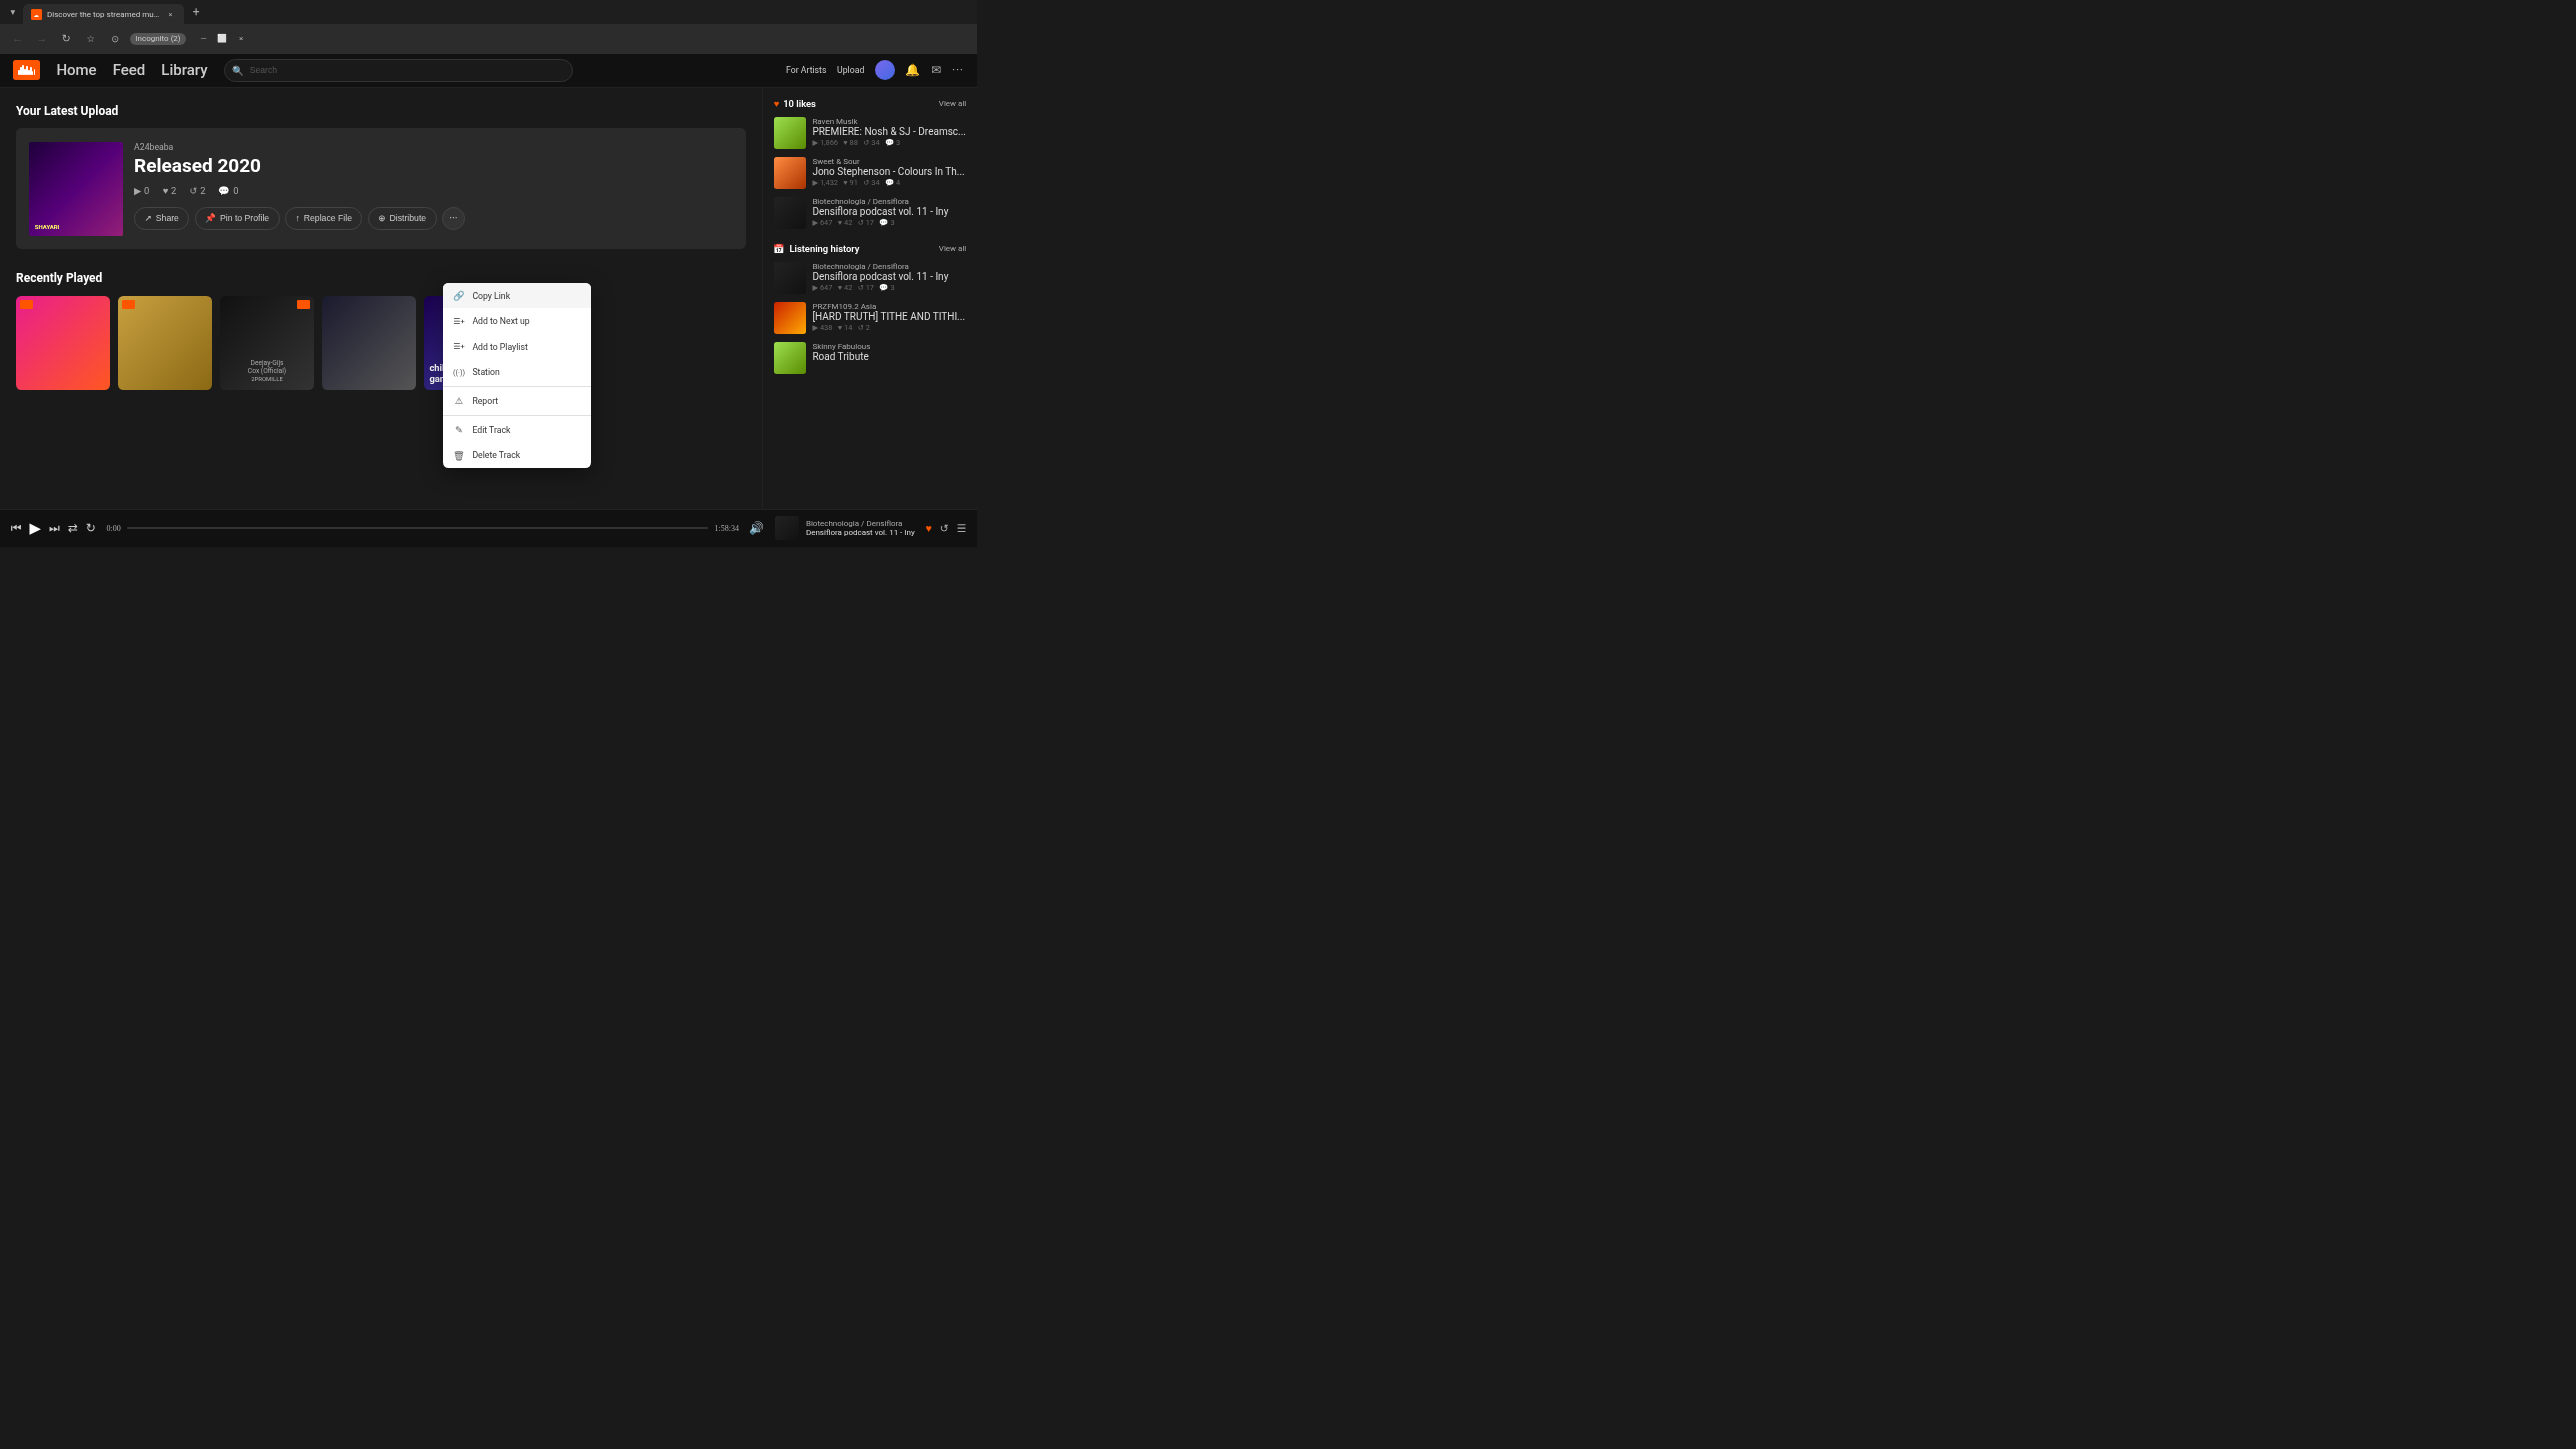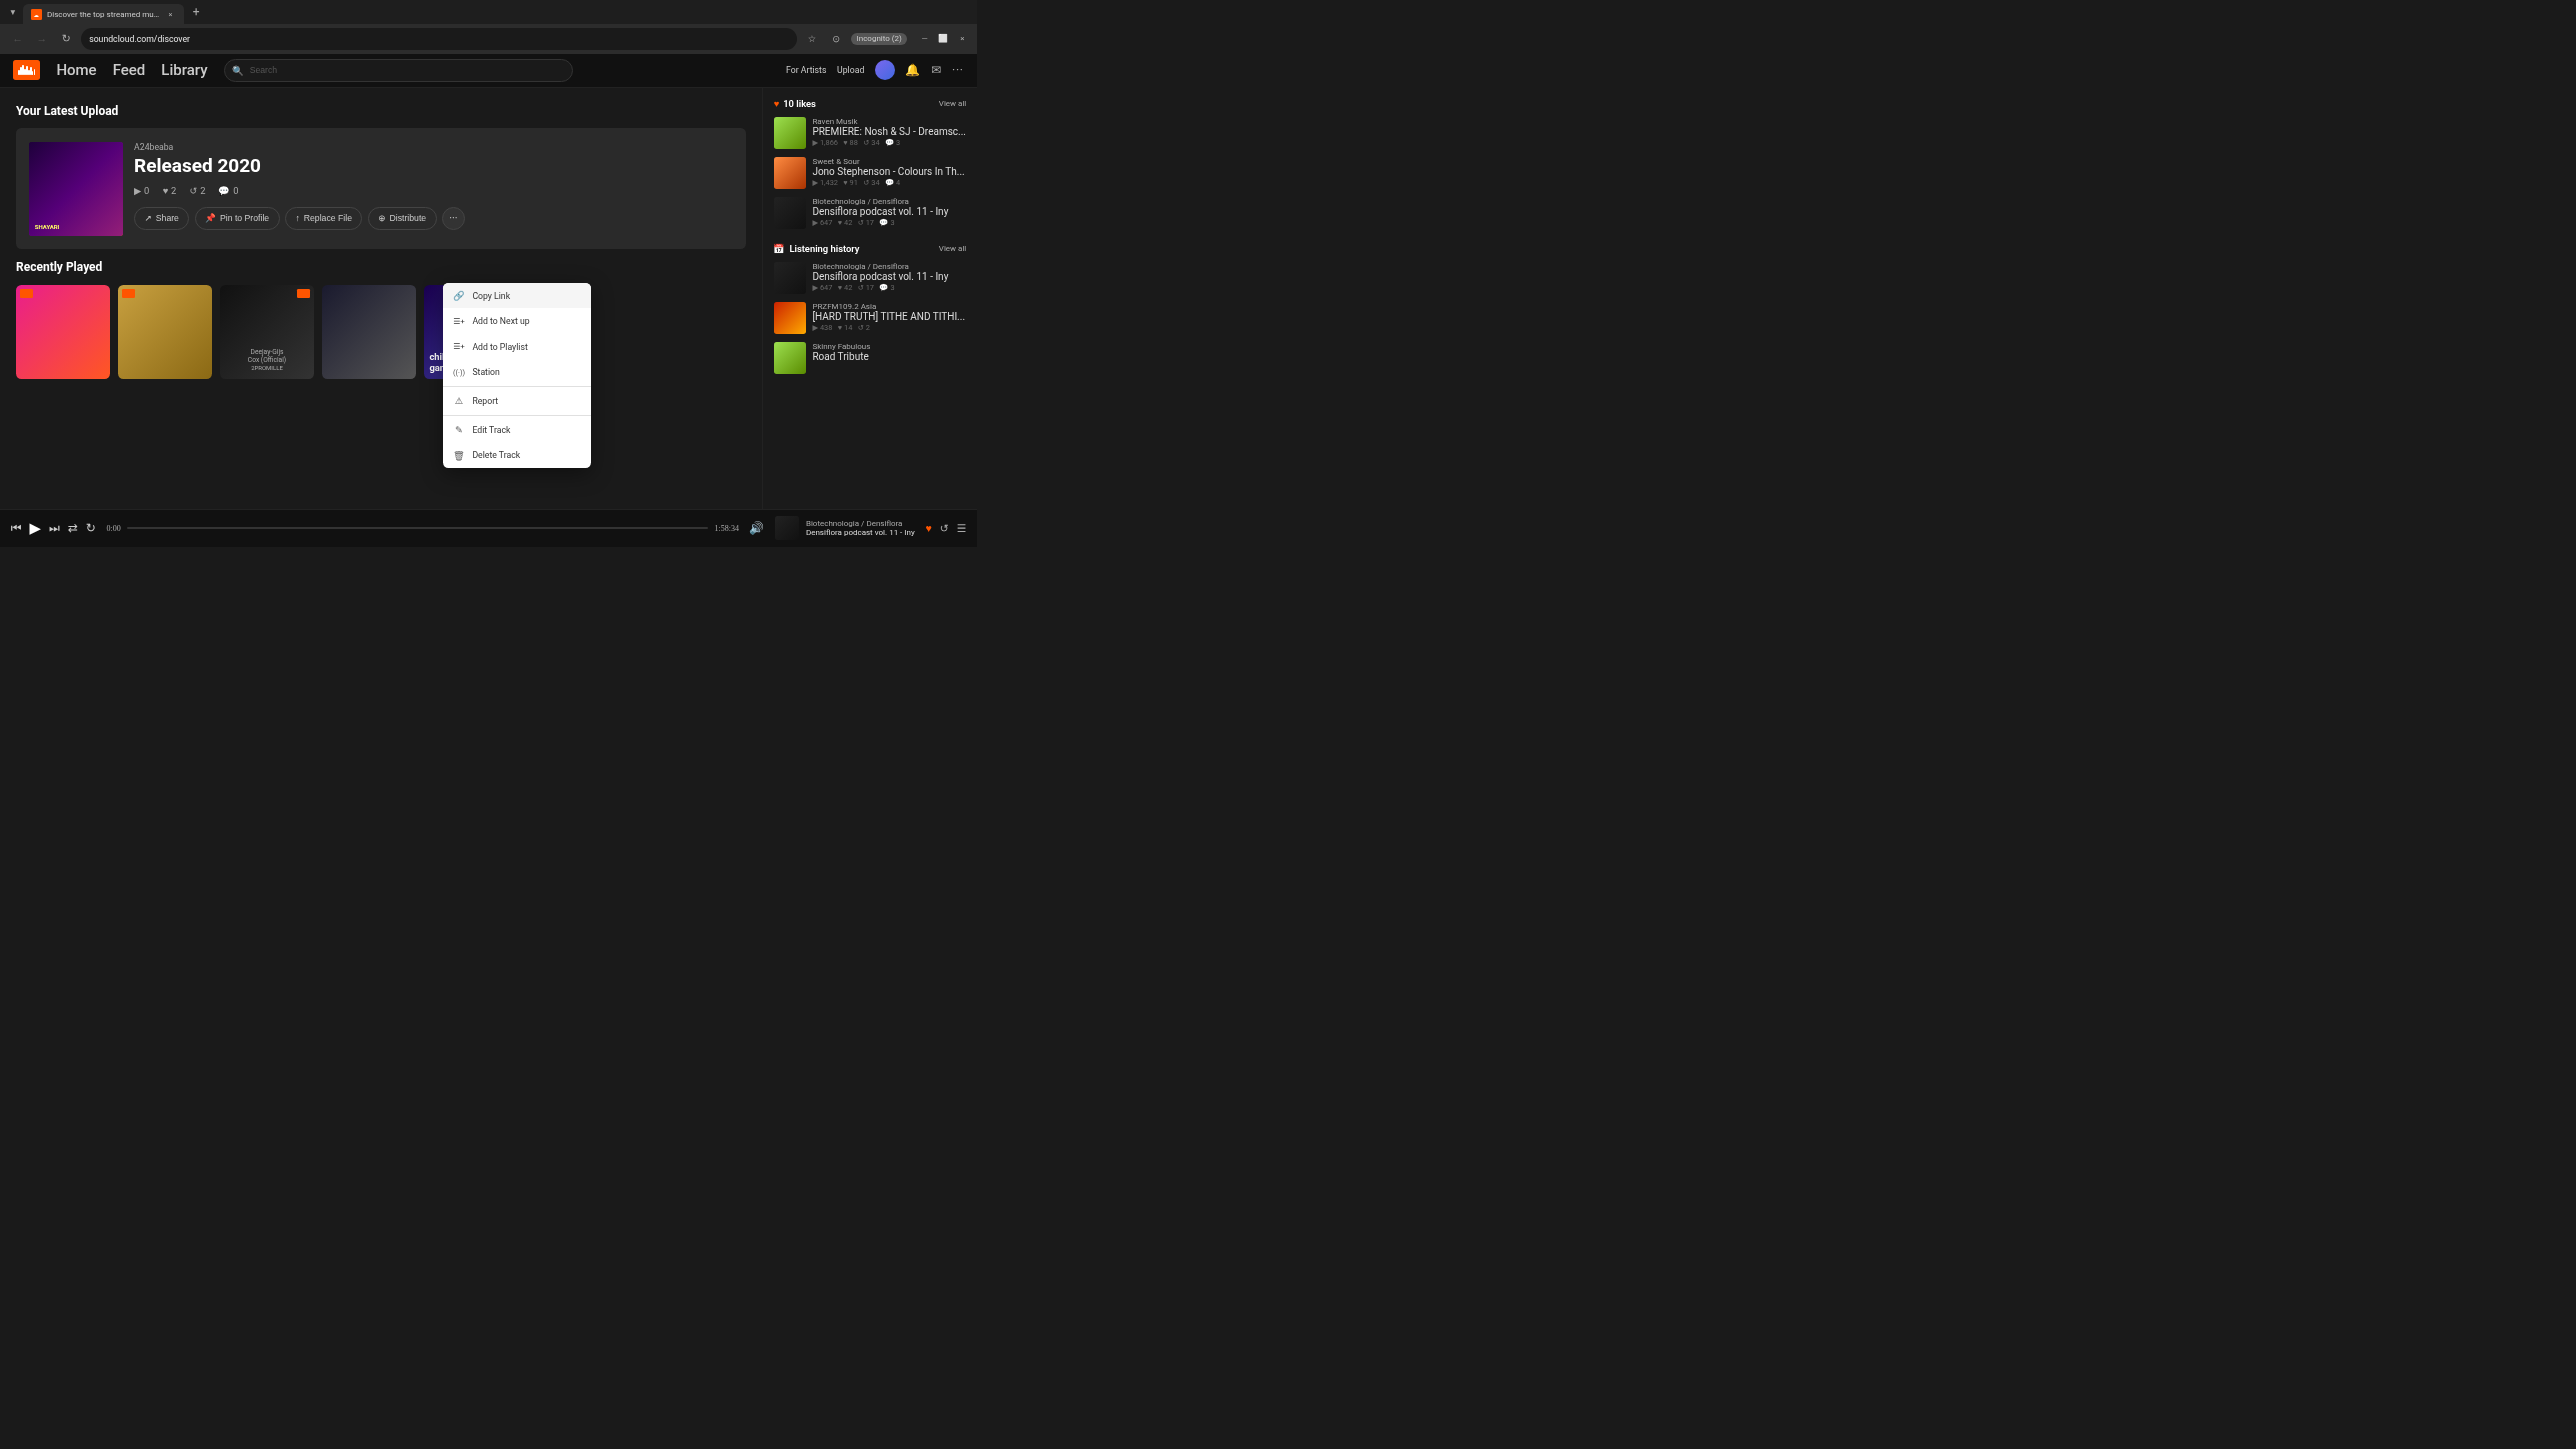--- a/index.html
+++ b/index.html
@@ -296,21 +296,21 @@
       margin-bottom: 10.7px;
     }
     .track-card {
       background: #2a2a2a;
       border-radius: 5.4px;
       padding: 13.4px;
       display: flex;
       align-items: flex-start;
       gap: 10.7px;
       position: relative;
-      margin-bottom: 11px;
+      margin-bottom: 22px;
     }
     .track-thumbnail {
       width: 94px;
       height: 94px;
       border-radius: 2.7px;
       flex-shrink: 0;
       background: linear-gradient(135deg, #1a0030, #800080, #ff6600);
       position: relative;
       overflow: hidden;
     }
@@ -677,23 +677,20 @@
       <div class="tab-favicon">☁</div>
       <span class="tab-title">Discover the top streamed mus...</span>
       <div class="tab-close">×</div>
     </div>
     <div class="tab-new">+</div>
   </div>
   <div class="browser-nav">
     <div class="nav-btn disabled">←</div>
     <div class="nav-btn disabled">→</div>
     <div class="nav-btn">↻</div>
-    <div class="address-bar">
-      <span class="address-text">soundcloud.com/discover</span>
-    </div>
     <div class="nav-actions">
       <div class="nav-action-btn">☆</div>
       <div class="nav-action-btn">⊙</div>
       <div class="incognito-badge">Incognito (2)</div>
     </div>
     <div class="win-controls">
       <div class="win-btn">—</div>
       <div class="win-btn">⬜</div>
       <div class="win-btn">×</div>
     </div>

